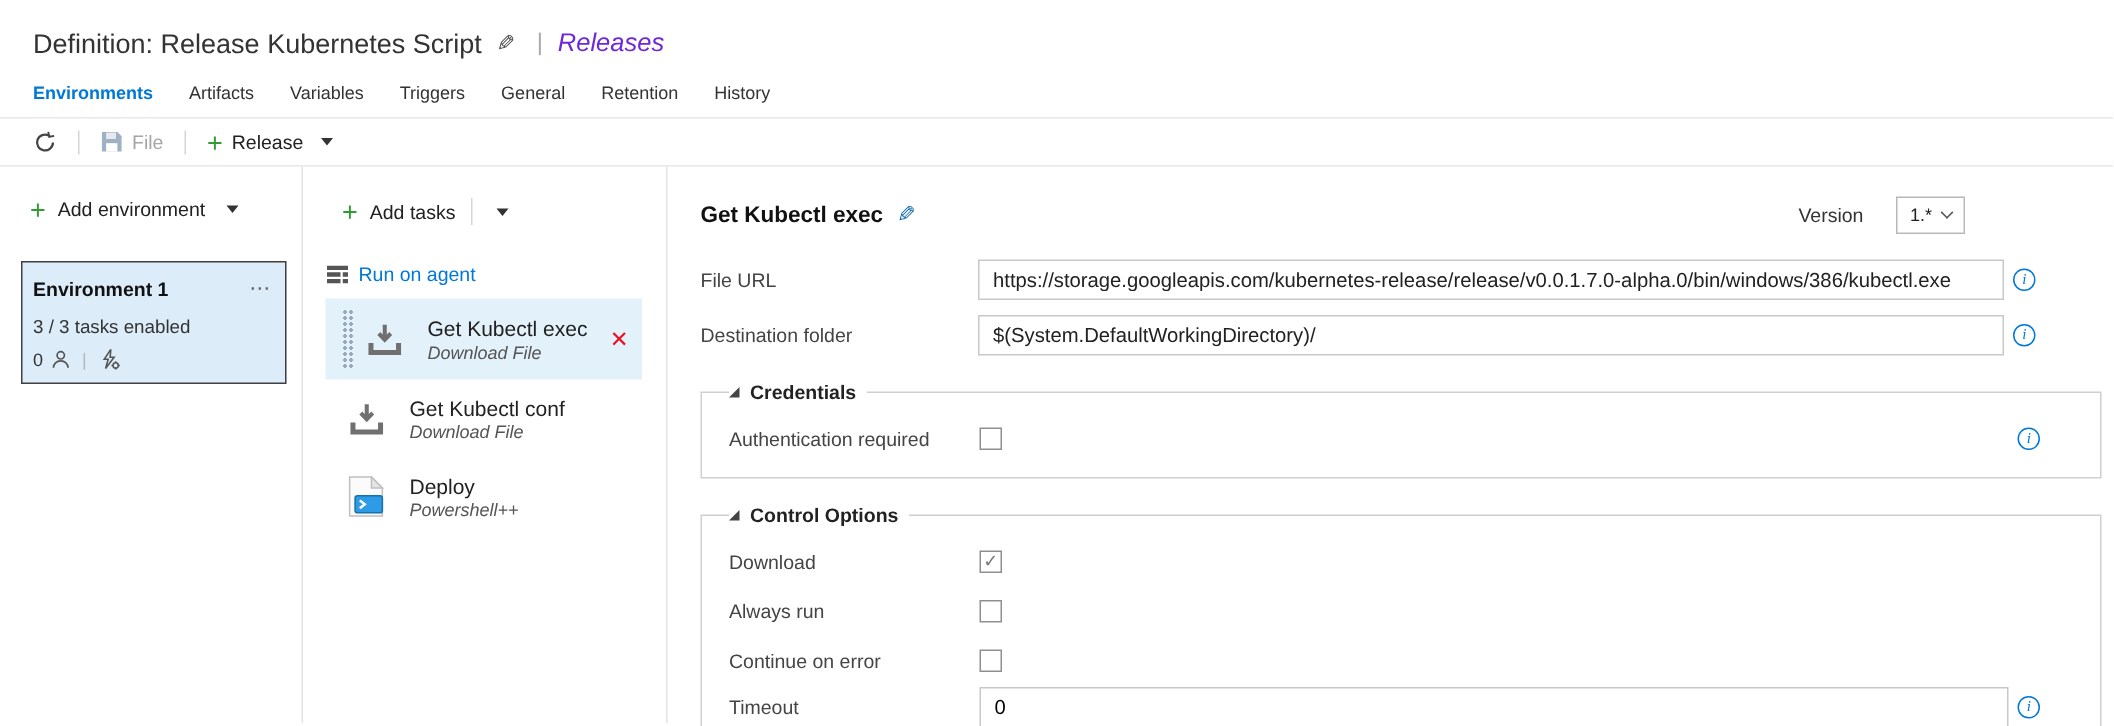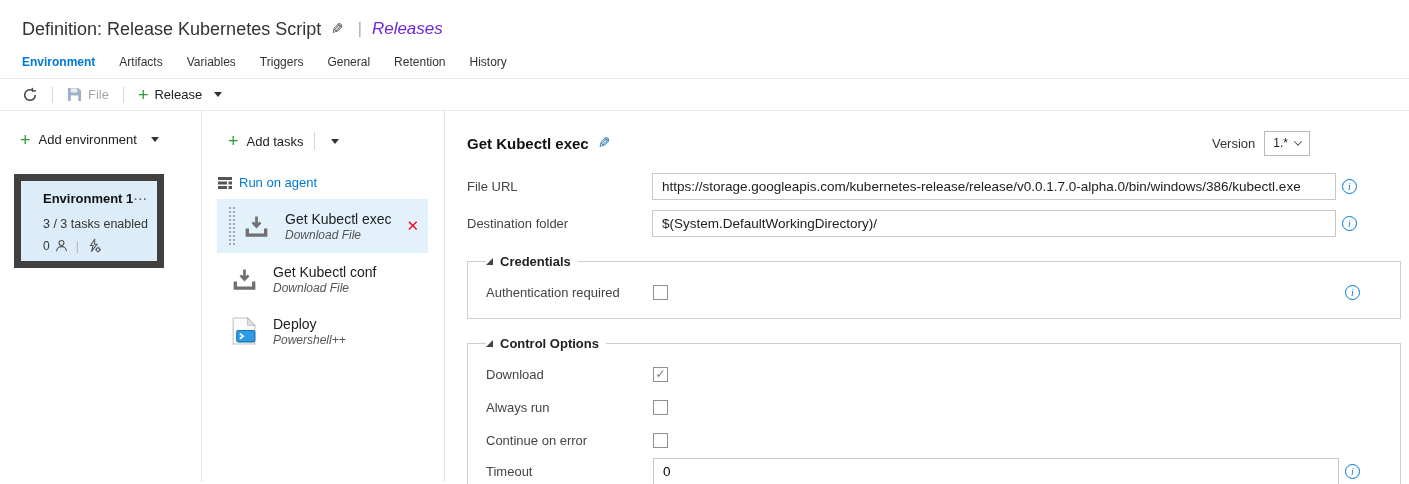--- a/index.html
+++ b/index.html
@@ -25,21 +25,21 @@
   .caret { width:0; height:0; border-left:4px solid transparent; border-right:4px solid transparent; border-top:5px solid #333; margin-left:6px; }
 
   
   .main { display:flex; height:371px; }
   .panel-left  { width:202px; border-right:1px solid #e3e3e3; flex:none; }
   .panel-tasks { width:243px; border-right:1px solid #e3e3e3; flex:none; }
   .panel-details { flex:1; padding:17px 0 0 22px; }
 
   
   .add-env { display:flex; align-items:center; gap:8px; margin:21px 0 0 20px; font-size:13px; cursor:pointer; }
-  .env-card { width:150px; margin:27px 0 0 14px; background:#dcecf9; border:7px solid #404040; padding:10px 9px 8px 22px; cursor:pointer; }
+  .env-card { width:177px; margin:27px 0 0 14px; background:#dcecf9; border:1px solid #404040; padding:10px 9px 8px 7px; cursor:pointer; }
   .env-card-head { display:flex; align-items:center; }
   .env-name { font-size:13px; font-weight:bold; color:#111; }
   .env-menu { margin-left:auto; color:#666; font-weight:bold; letter-spacing:1px; font-size:11px; cursor:pointer; }
   .env-summary { font-size:12.5px; color:#333; margin-top:11px; }
   .env-icons { display:flex; align-items:center; gap:5px; margin-top:7px; font-size:12px; color:#333; }
   .env-icon-sep { color:#b5b5b5; margin:0 3px; }
 
   
   .add-tasks { display:flex; align-items:center; margin:21px 0 0 26px; font-size:13px; cursor:pointer; }
   .add-tasks .plus { margin-right:8px; }
@@ -55,21 +55,21 @@
   .task-row.selected .task-icon { margin-left:7px; }
   .task-text { margin-left:16px; }
   .task-name { font-size:14px; color:#212121; white-space:nowrap; }
   .task-type { font-size:12px; font-style:italic; color:#555; margin-top:1px; }
   .task-delete { position:absolute; right:9px; top:50%; transform:translateY(-50%); color:#e81123; font-size:15px; font-weight:bold; cursor:pointer; }
 
   
   .details-head { display:flex; align-items:center; height:30px; margin-bottom:15px; }
   .details-title { font-size:15px; font-weight:bold; color:#111; }
   .details-edit { color:#0f67a8; font-size:15px; margin-left:9px; cursor:pointer; display:inline-block; transform:scaleX(-1); }
-  .version-group { margin-left:auto; margin-right:99px; display:flex; align-items:center; gap:9px; }
+  .version-group { margin-left:auto; margin-right:99px; display:flex; align-items:center; gap:22px; }
   .version-label { font-size:13px; color:#333; }
   .version-select { display:flex; align-items:center; gap:7px; border:1px solid #b8b8b8; height:25px; padding:0 8px; font-size:12px; cursor:pointer; background:#fff; }
   .chev { width:6px; height:6px; border-right:1.4px solid #555; border-bottom:1.4px solid #555; transform:rotate(45deg) translate(-1px,-1px); }
 
   .form-row { display:flex; align-items:center; margin-bottom:10px; }
   .form-label { width:185px; flex:none; font-size:13px; color:#444; }
   .text-input { width:684px; height:27px; border:1px solid #c8c8c8; padding:0 9px; font-size:13.5px; color:#212121; font-family:inherit; background:#fff; }
   .info-icon { width:15px; height:15px; flex:none; border:1px solid #0078d7; border-radius:50%; color:#0078d7;
                font-size:10px; font-style:italic; font-family:"Liberation Serif","DejaVu Serif",serif;
                display:flex; align-items:center; justify-content:center; margin-left:6px; cursor:pointer; }
@@ -90,21 +90,21 @@
 <body>
 
 <div class="title-row">
   <span class="page-title">Definition: Release Kubernetes Script</span>
   <span class="title-edit">✎</span>
   <span class="title-sep">|</span>
   <a class="releases-link">Releases</a>
 </div>
 
 <div class="tabs-row">
-  <span class="tab active">Environment</span>
+  <span class="tab active">Environments</span>
   <span class="tab">Artifacts</span>
   <span class="tab">Variables</span>
   <span class="tab">Triggers</span>
   <span class="tab">General</span>
   <span class="tab">Retention</span>
   <span class="tab">History</span>
 </div>
 
 <div class="toolbar">
   <span class="tb-btn">

